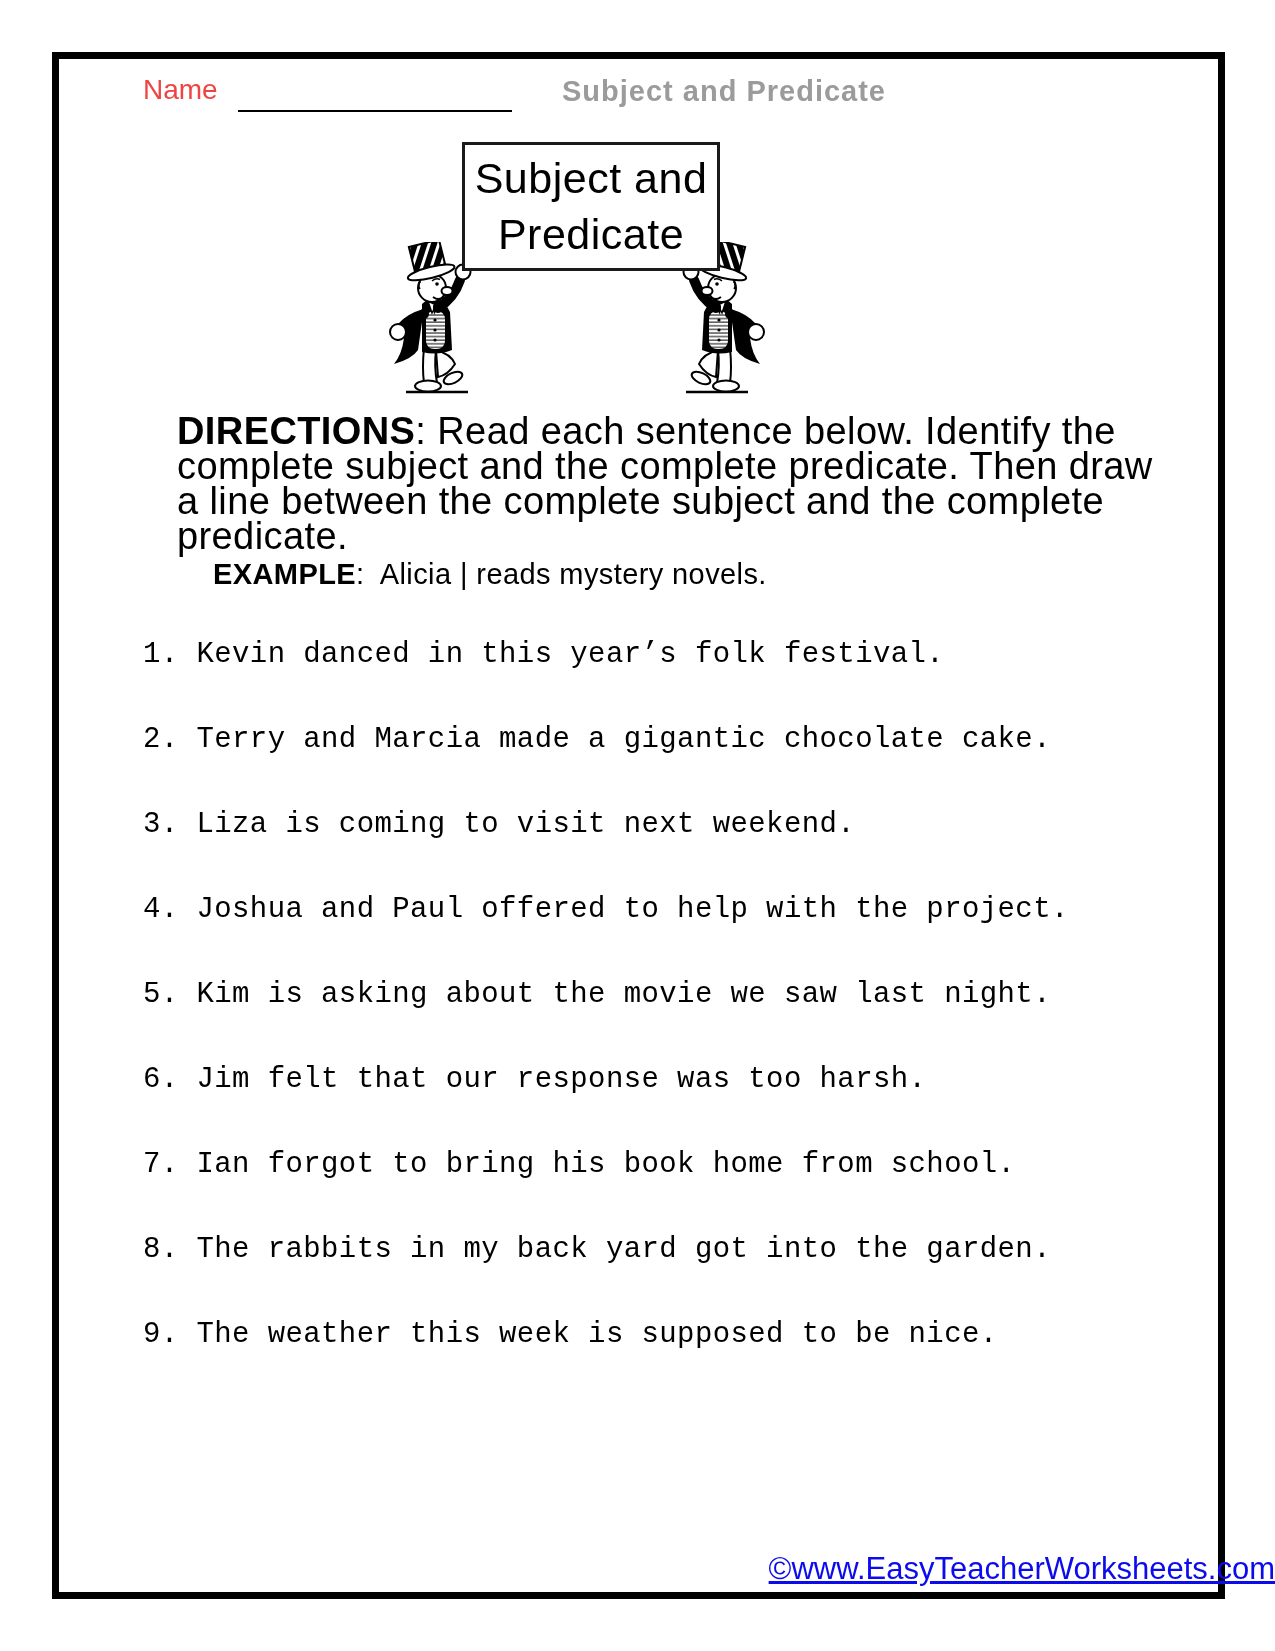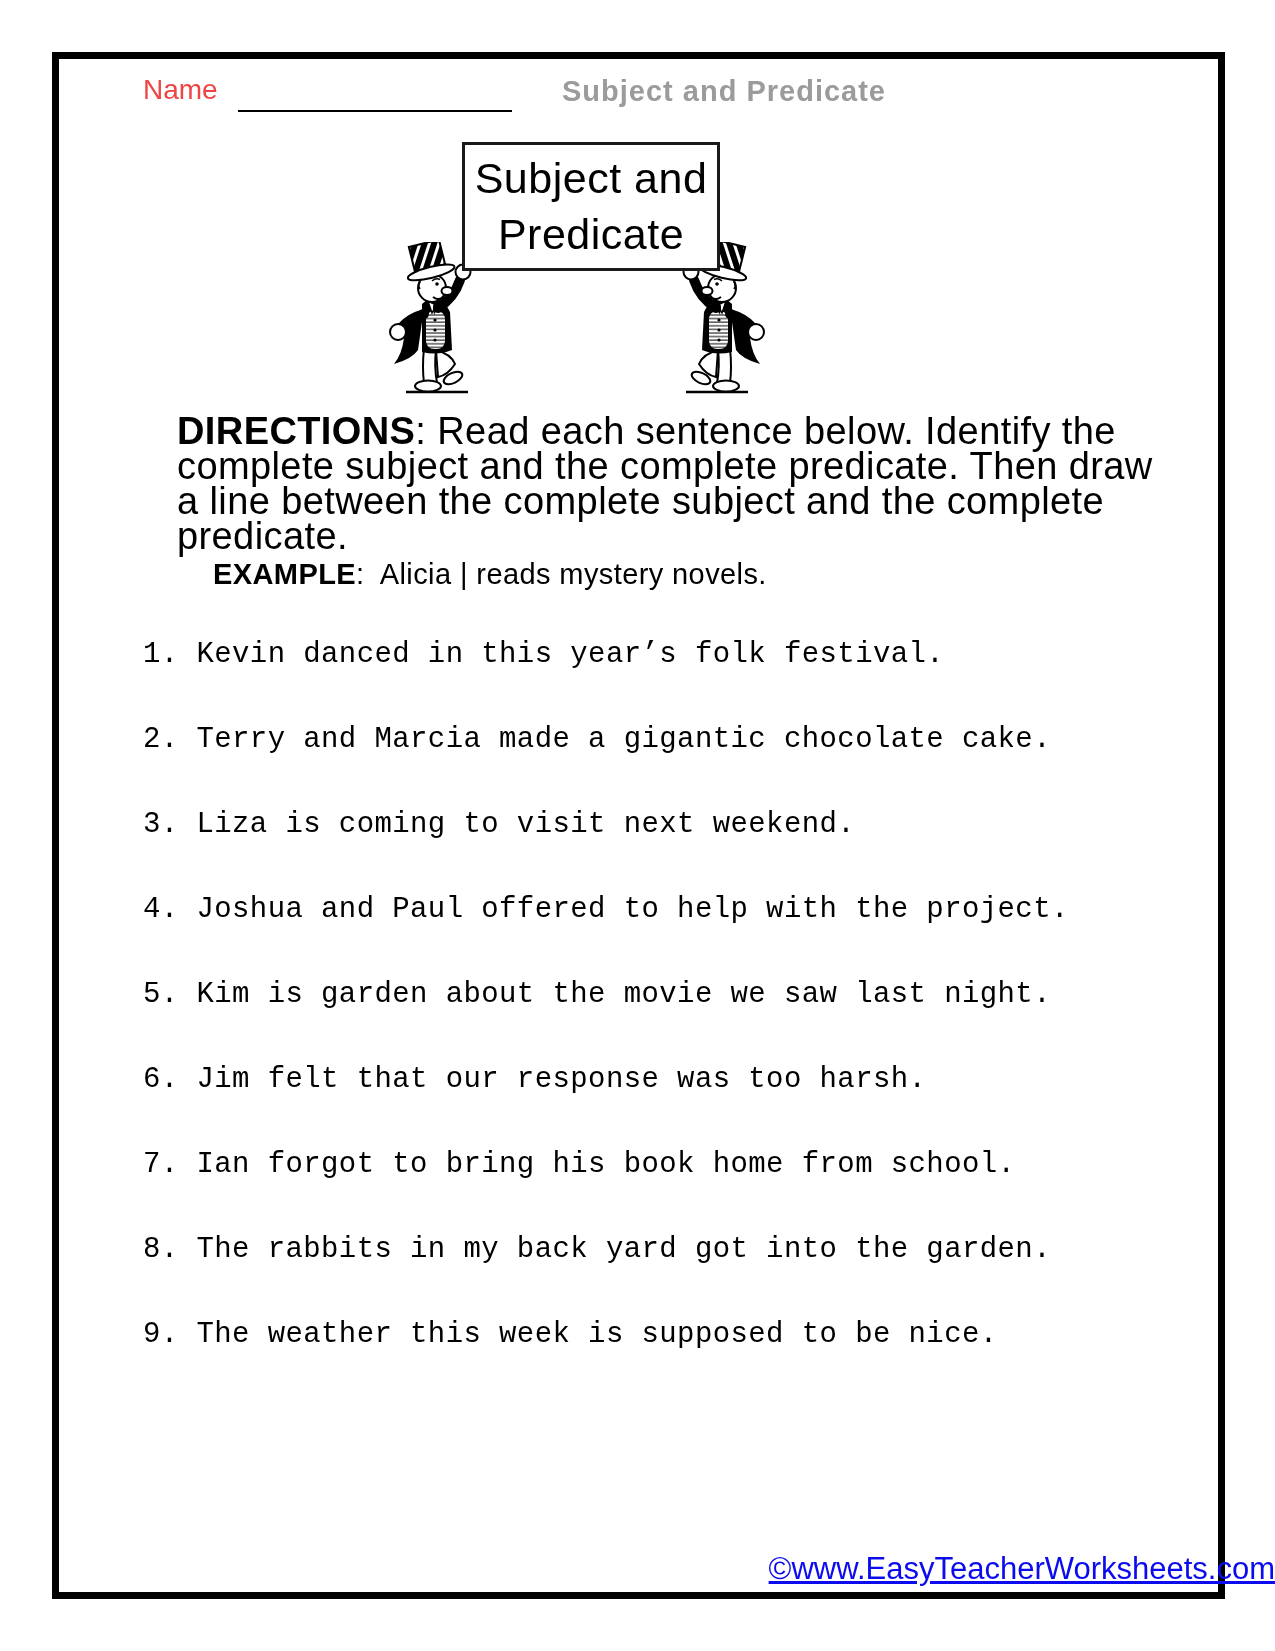--- a/index.html
+++ b/index.html
@@ -109,21 +109,21 @@
 
 <div class="directions"><span class="bold">DIRECTIONS</span><span>: Read each sentence below. Identify the complete subject and the complete predicate. Then draw a line between the complete subject and the complete predicate.</span></div>
 
 <div class="example"><span class="bold">EXAMPLE</span><span>:  Alicia | reads mystery novels.</span></div>
 
 <div class="sentences">
   <div class="sentence"><span>1.</span> <span>Kevin danced in this year’s folk festival.</span></div>
   <div class="sentence"><span>2.</span> <span>Terry and Marcia made a gigantic chocolate cake.</span></div>
   <div class="sentence"><span>3.</span> <span>Liza is coming to visit next weekend.</span></div>
   <div class="sentence"><span>4.</span> <span>Joshua and Paul offered to help with the project.</span></div>
-  <div class="sentence"><span>5.</span> <span>Kim is garden about the movie we saw last night.</span></div>
+  <div class="sentence"><span>5.</span> <span>Kim is asking about the movie we saw last night.</span></div>
   <div class="sentence"><span>6.</span> <span>Jim felt that our response was too harsh.</span></div>
   <div class="sentence"><span>7.</span> <span>Ian forgot to bring his book home from school.</span></div>
   <div class="sentence"><span>8.</span> <span>The rabbits in my back yard got into the garden.</span></div>
   <div class="sentence"><span>9.</span> <span>The weather this week is supposed to be nice.</span></div>
 </div>
 
 <div class="footer">
   <a class="footer-link" href="#">©www.EasyTeacherWorksheets.com</a>
 </div>
 

